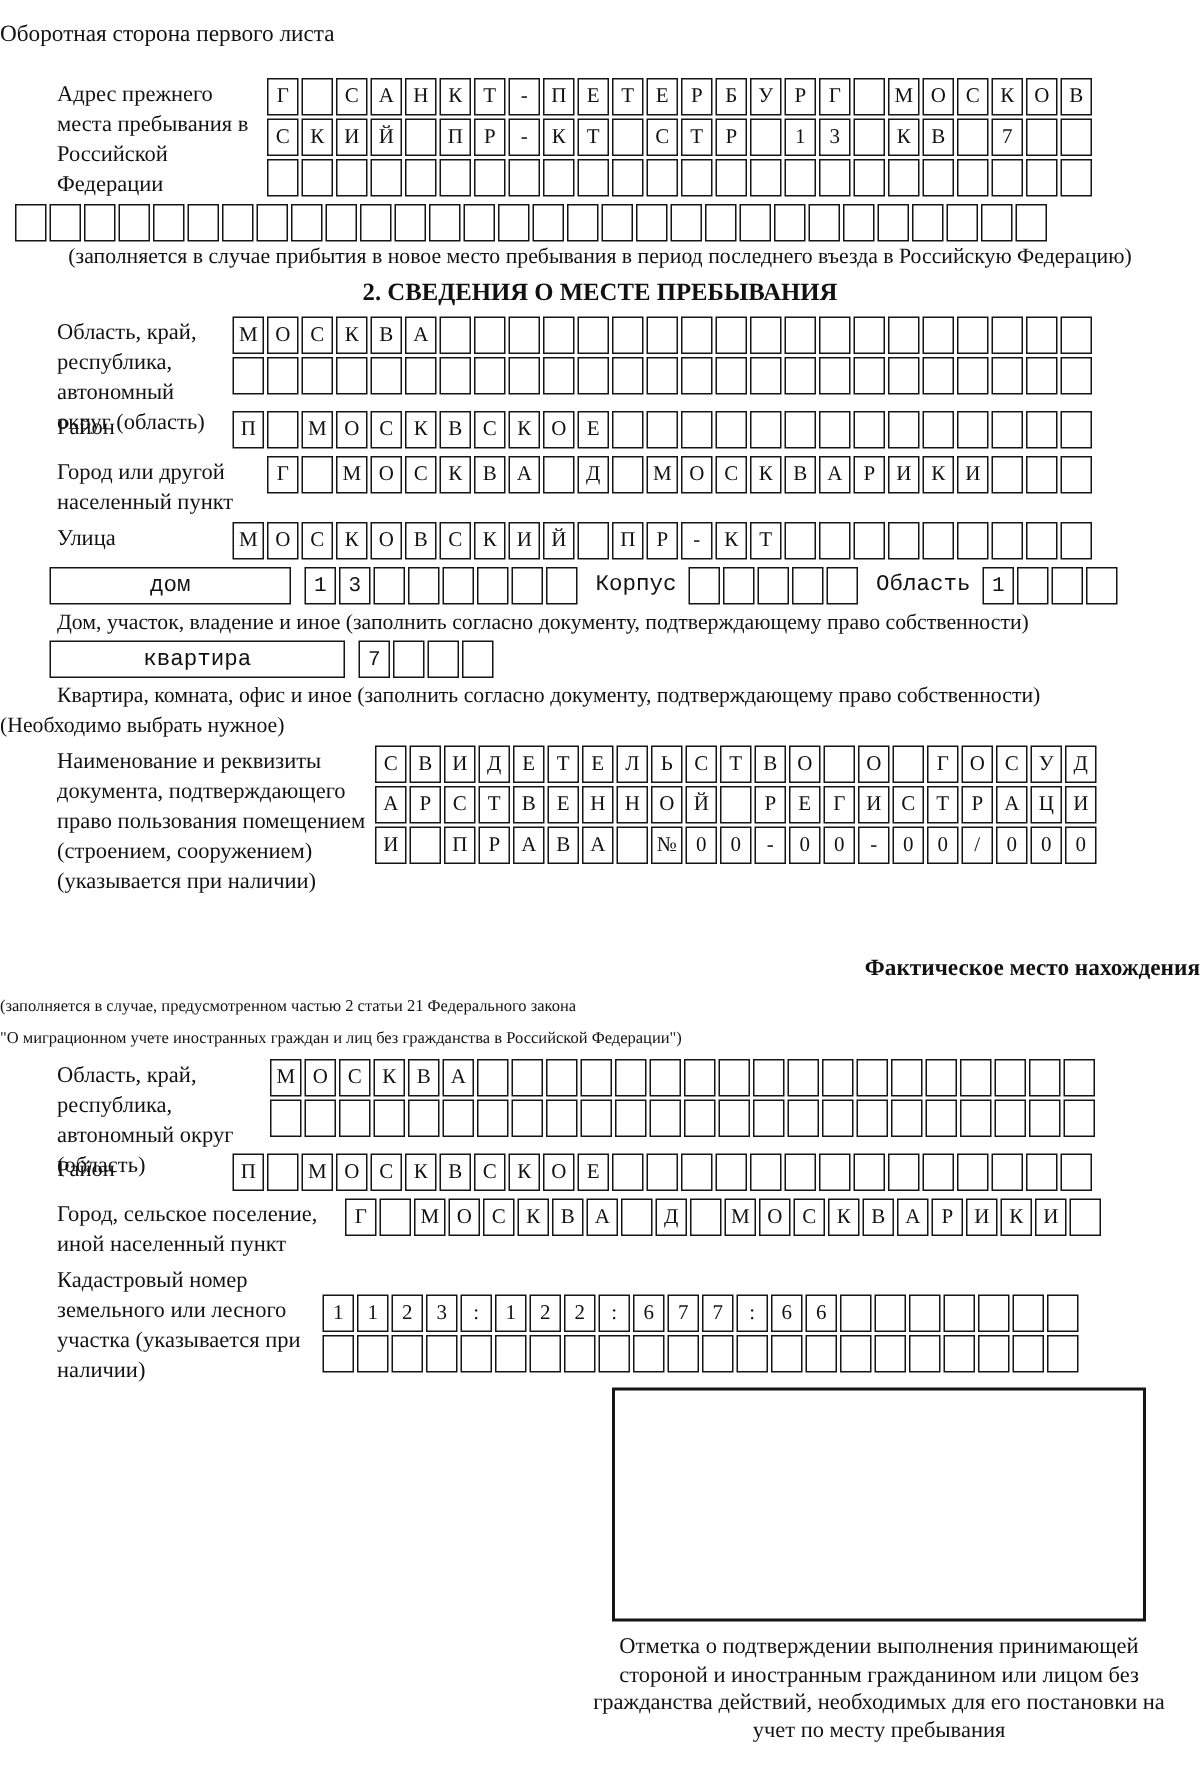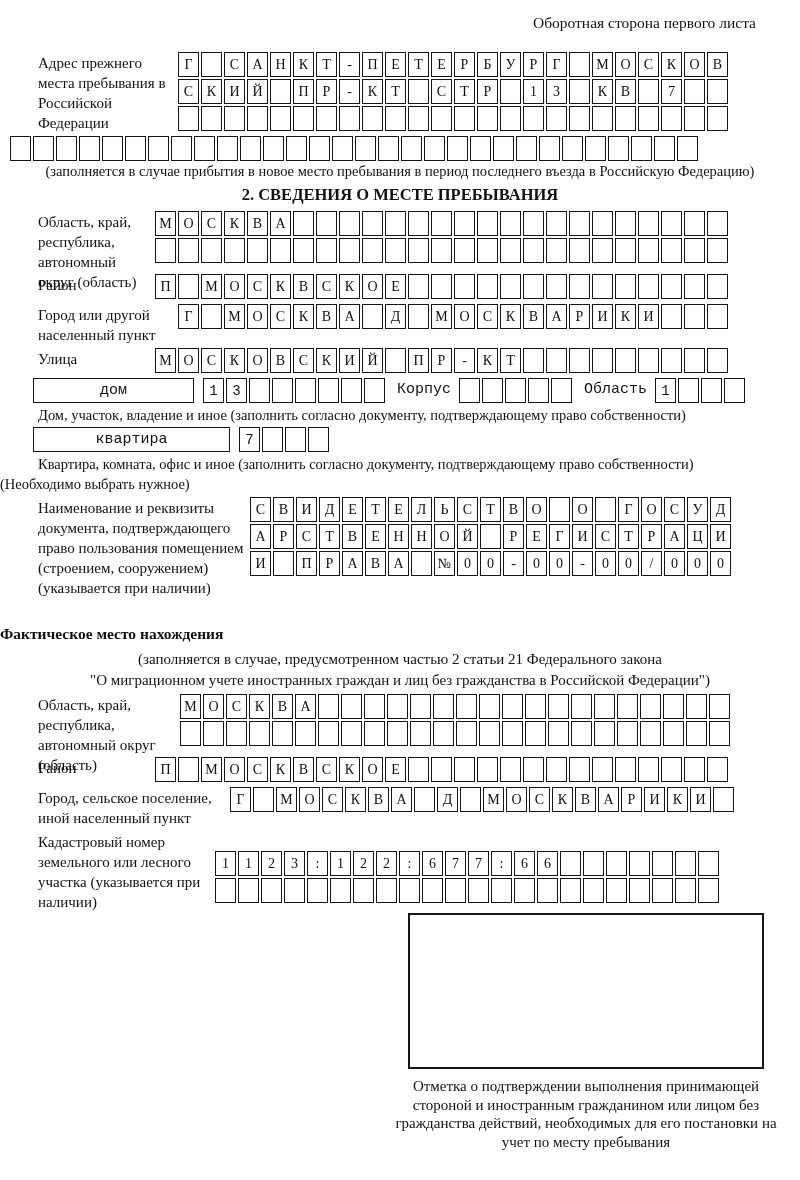--- a/index.html
+++ b/index.html
@@ -1,40 +1,40 @@
 <!DOCTYPE html>
 <html><head>
 <meta charset="utf-8">
 <style>
   html,body{margin:0;padding:0;background:#fff;}
   .page{
     width:800px;height:1180px;overflow:hidden;background:#fff;color:#111;
     font-family:"Liberation Serif","DejaVu Serif",serif;
     box-sizing:border-box;padding-top:14px;position:relative;
   }
-  .header-right{font-size:15.5px;text-align:right;padding-right:44px;}
+  .header-right{font-size:15.5px;padding-right:44px;}
   .frow{display:flex;align-items:flex-start;margin-left:10px;margin-bottom:3px;}
   .label{font-size:15px;line-height:20px;padding:1px 4px 0 28px;box-sizing:border-box;flex:0 0 auto;}
   .lw145{width:145px;} .lw168{width:168px;} .lw170{width:170px;}
   .lw205{width:205px;} .lw220{width:220px;} .lw240{width:240px;}
   .cells-col{display:flex;flex-direction:column;}
   .cells{display:flex;gap:2px;margin-bottom:2px;}
   .cell{
     flex:0 0 auto;width:19px;height:23px;border:1.5px solid #151515;background:#fff;
     display:flex;align-items:center;justify-content:center;
     font-size:14px;line-height:1;
   }
   .h60{height:60px;} .h116{height:116px;}
   .full{margin-left:10px;margin-bottom:2px;}
   .note{font-size:14.5px;line-height:17px;margin:1px 0 3px;}
   .center{text-align:center;}
   .leftnote{margin-left:38px;}
   .sec-title{font-weight:bold;font-size:16.5px;text-align:center;margin:5px 0 6px;}
-  .fact-title{font-weight:bold;font-size:15.5px;text-align:left;margin:12px 0 7px;}
-  .fnote{font-size:15px;line-height:19px;text-align:center;margin-bottom:2px;}
+  .fact-title{font-weight:bold;font-size:15.5px;text-align:right;margin:24px 0 7px;}
+  .fnote{font-size:11px;line-height:19px;text-align:left;margin-bottom:2px;}
   .dom-row{display:flex;align-items:flex-start;margin:2px 0 2px 33px;font-family:Liberation Mono, monospace;}
   .wide-box{height:23px;border:1.5px solid #151515;display:flex;align-items:center;justify-content:center;font-size:15px;flex:0 0 auto;}
   .w162{width:159px;} .w198{width:195px;}
   .ml9{margin-left:9px;}
   .inline-lbl{font-size:15px;padding:3px 8px 0 12px;}
   .mesto-row{display:flex;align-items:center;margin-left:38px;font-size:15px;margin-bottom:1px;}
   .mlabel{margin-right:12px;}
   .opt{margin:0 26px 0 10px;}
   .vybor{}
   .kad-offset{margin-top:20px;}

